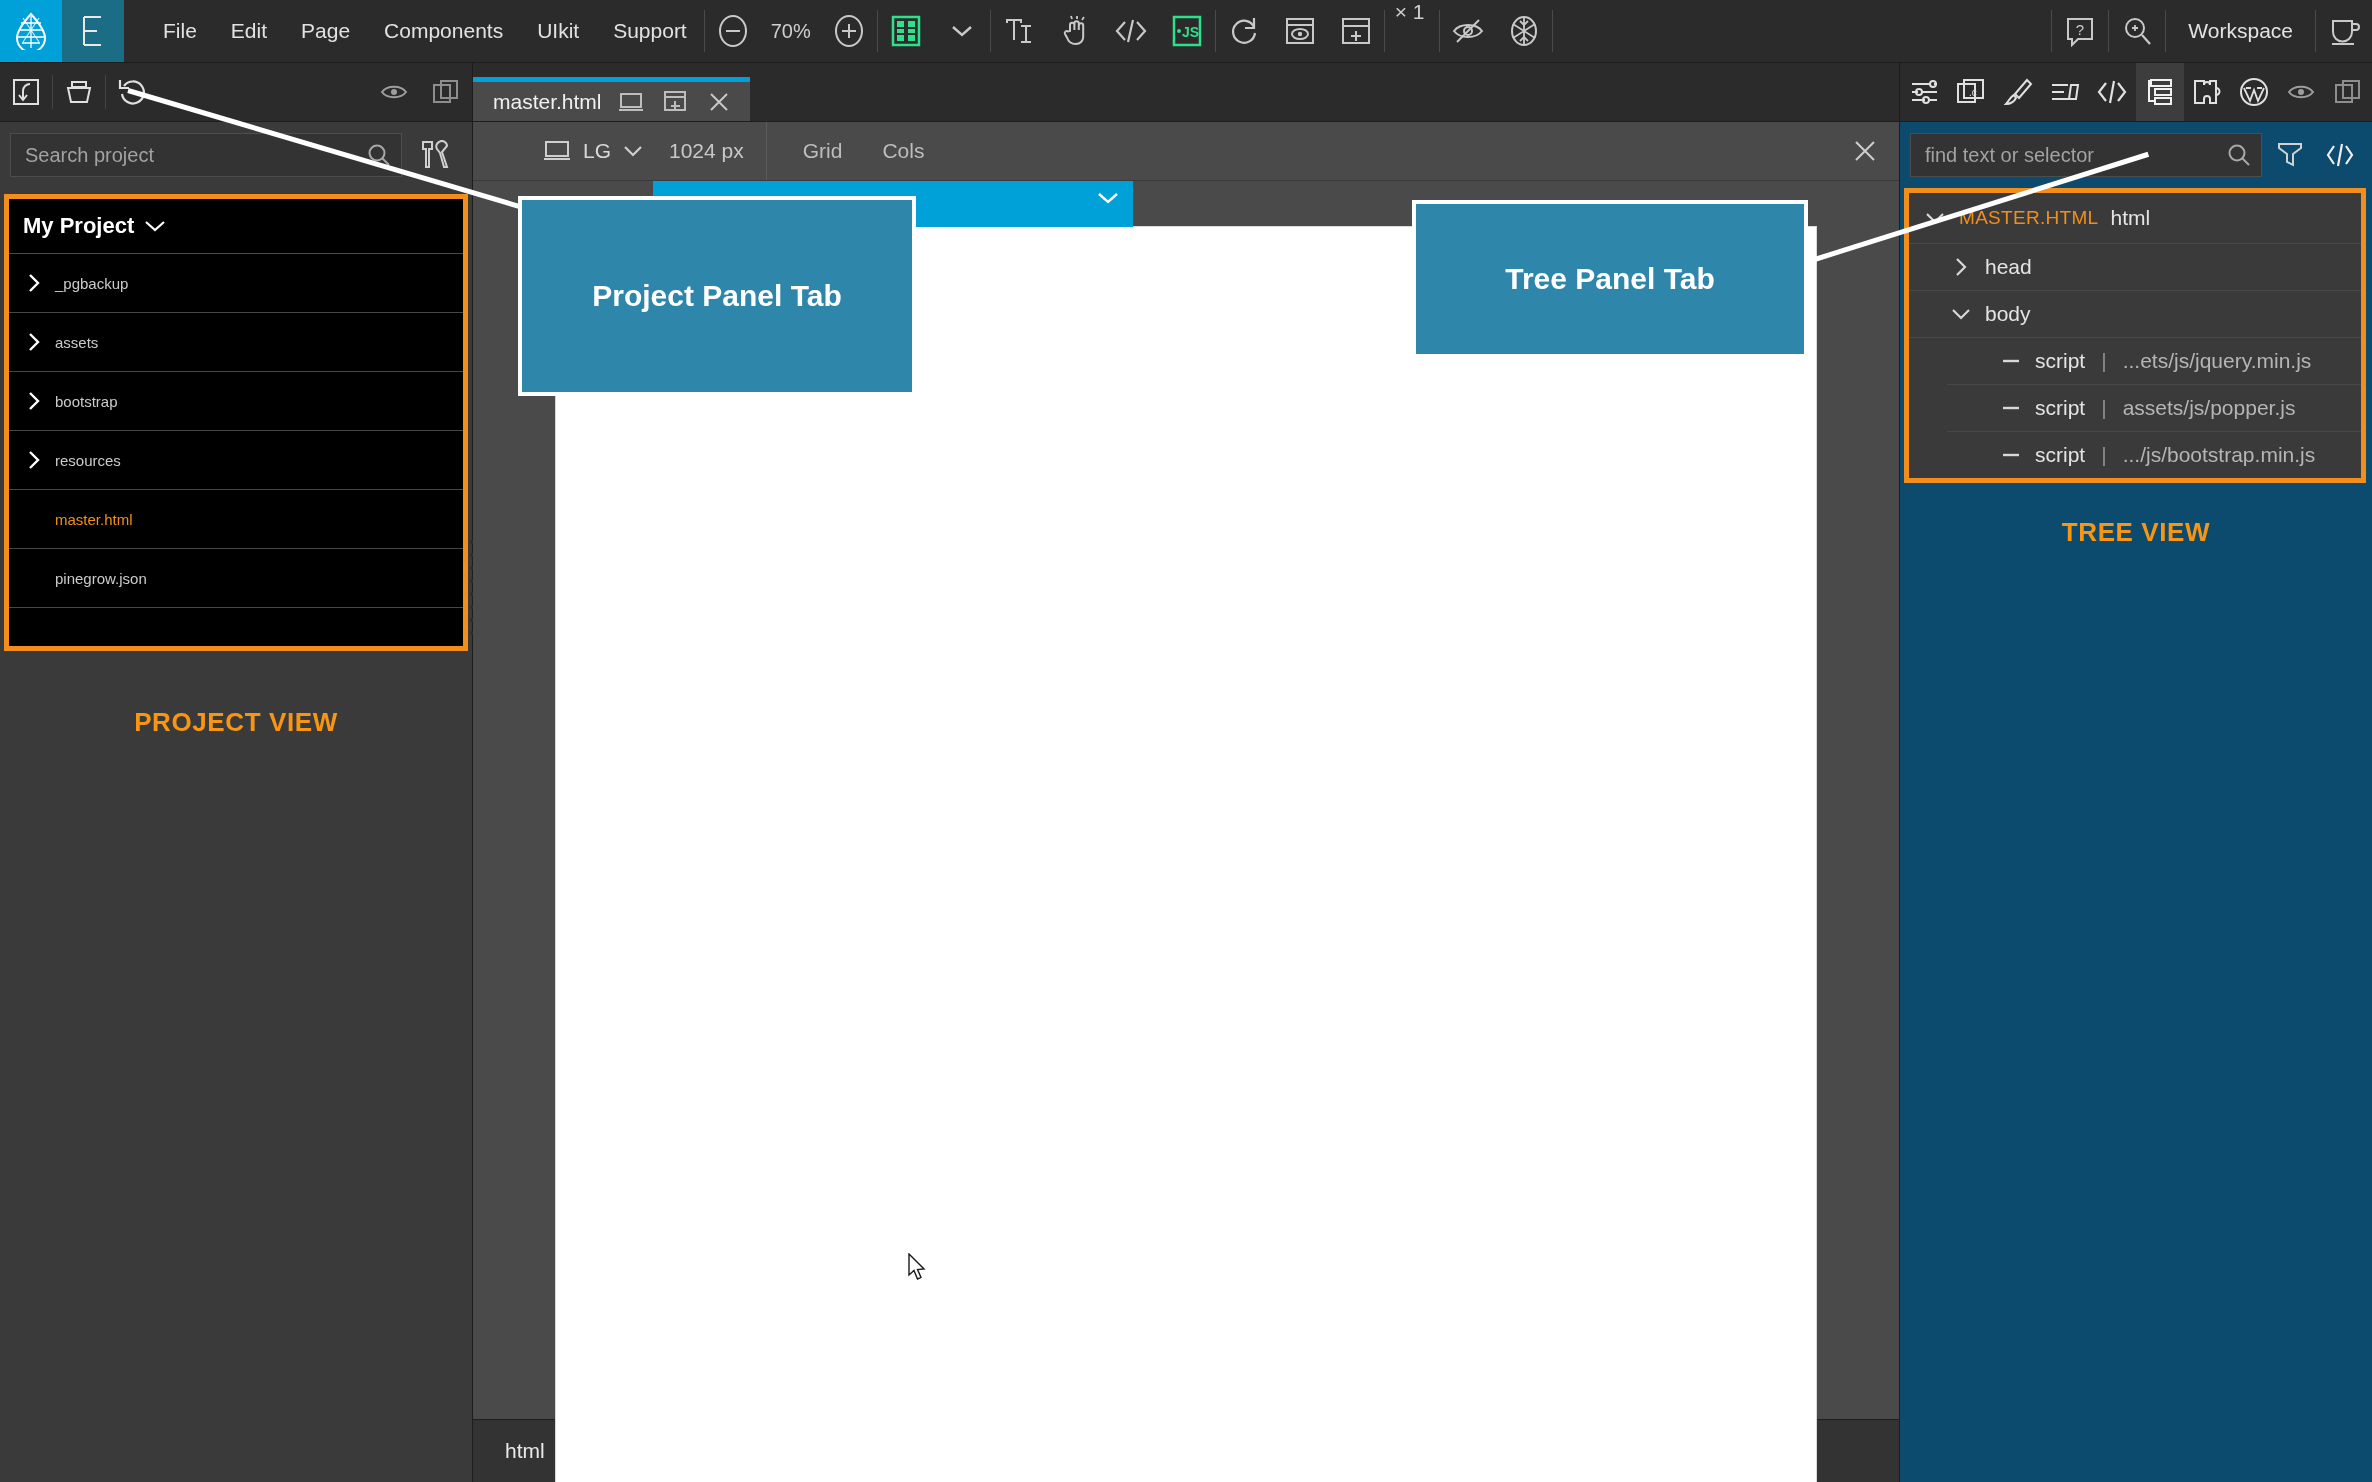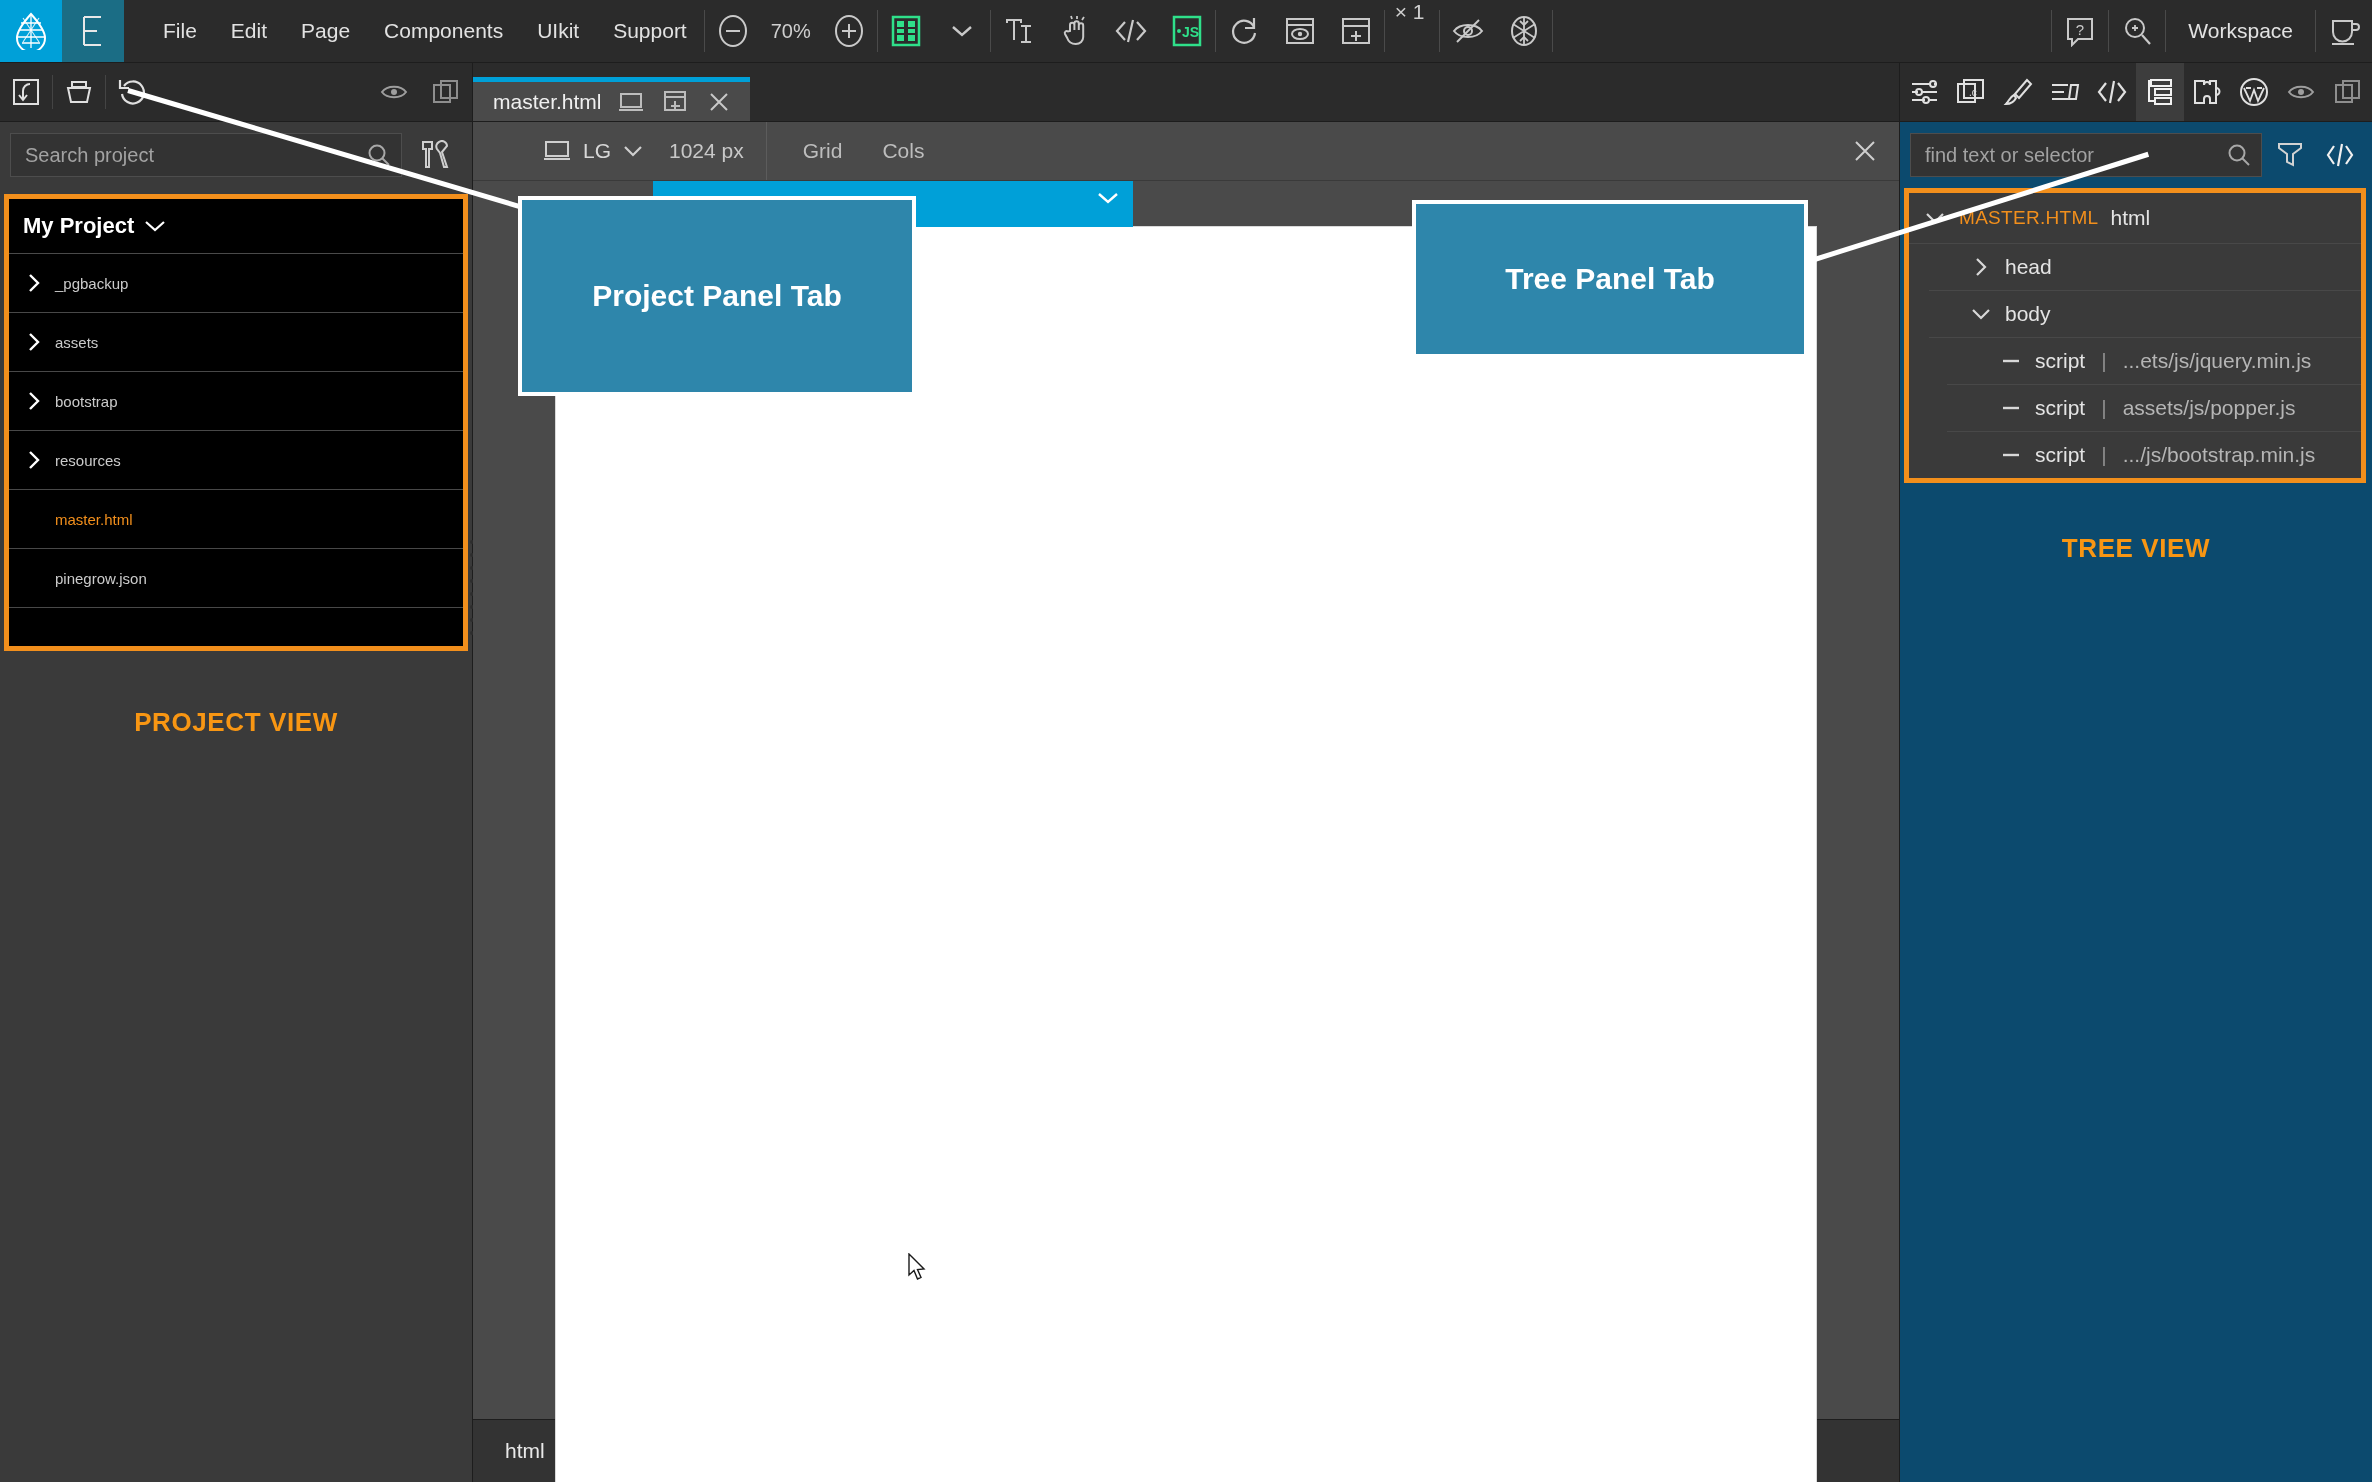--- a/index.html
+++ b/index.html
@@ -180,21 +180,21 @@
   .find-box .ph { flex: 1 1 auto; font-size: 20px; color: #a2a2a2; }
   .find-ico { width: 44px; height: 44px; display: flex; align-items: center; justify-content: center; }
 
   .tree-outline { margin: 0 6px 0 4px; border: 5px solid #f28f1c; background: #3a3a3a; }
   .tree-row {
     height: 46px; display: flex; align-items: center; gap: 12px;
     border-bottom: 1px solid #484848; font-size: 21px; color: #e4e4e4;
   }
   .tree-row .tw { width: 24px; display: flex; align-items: center; justify-content: center; }
   .tree-row.lvl0 { padding-left: 14px; height: 50px; }
-  .tree-row.lvl1 { padding-left: 40px; margin-left: 20px; }
+  .tree-row.lvl1 { padding-left: 40px; }
   .tree-row.lvl2 { padding-left: 52px; margin-left: 38px; }
   .tree-row.last { border-bottom: none; }
   .tag-file { color: #f28f1c; font-size: 19px; letter-spacing: .3px; }
   .tag-attr { color: #b5b5b5; }
   .tag-pipe { color: #8e8e8e; padding: 0 4px; }
 
   
   .splitter-dots {
     position: absolute; width: 8px; display: flex; flex-direction: column;
     gap: 9px; align-items: center;
@@ -739,21 +739,21 @@
             <svg width="20" height="8" viewBox="0 0 20 8">
                 <path d="M2 4 H18" stroke="#d8d8d8" stroke-width="2.4"></path>
               </svg>
           </span>
           <span>script</span>
           <span class="tag-pipe">|</span>
           <span class="tag-attr">.../js/bootstrap.min.js</span>
         </div>
       </div>
 
-      <div class="panel-caption" style="margin-top:50px;">TREE VIEW</div>
+      <div class="panel-caption" style="margin-top:34px;">TREE VIEW</div>
     </div>
   </div>
 </div>
 
 <div class="overlay">
   <div class="leader" style="left:128px; top:88px; width:420px; transform: rotate(16.5deg);"></div>
   <div class="leader" style="left:1805px; top:260px; width:360px; transform: rotate(-17.5deg);"></div>
 
   <div class="callout" style="left:518px; top:196px; width:398px; height:200px;">
     <span>Project Panel Tab</span>

